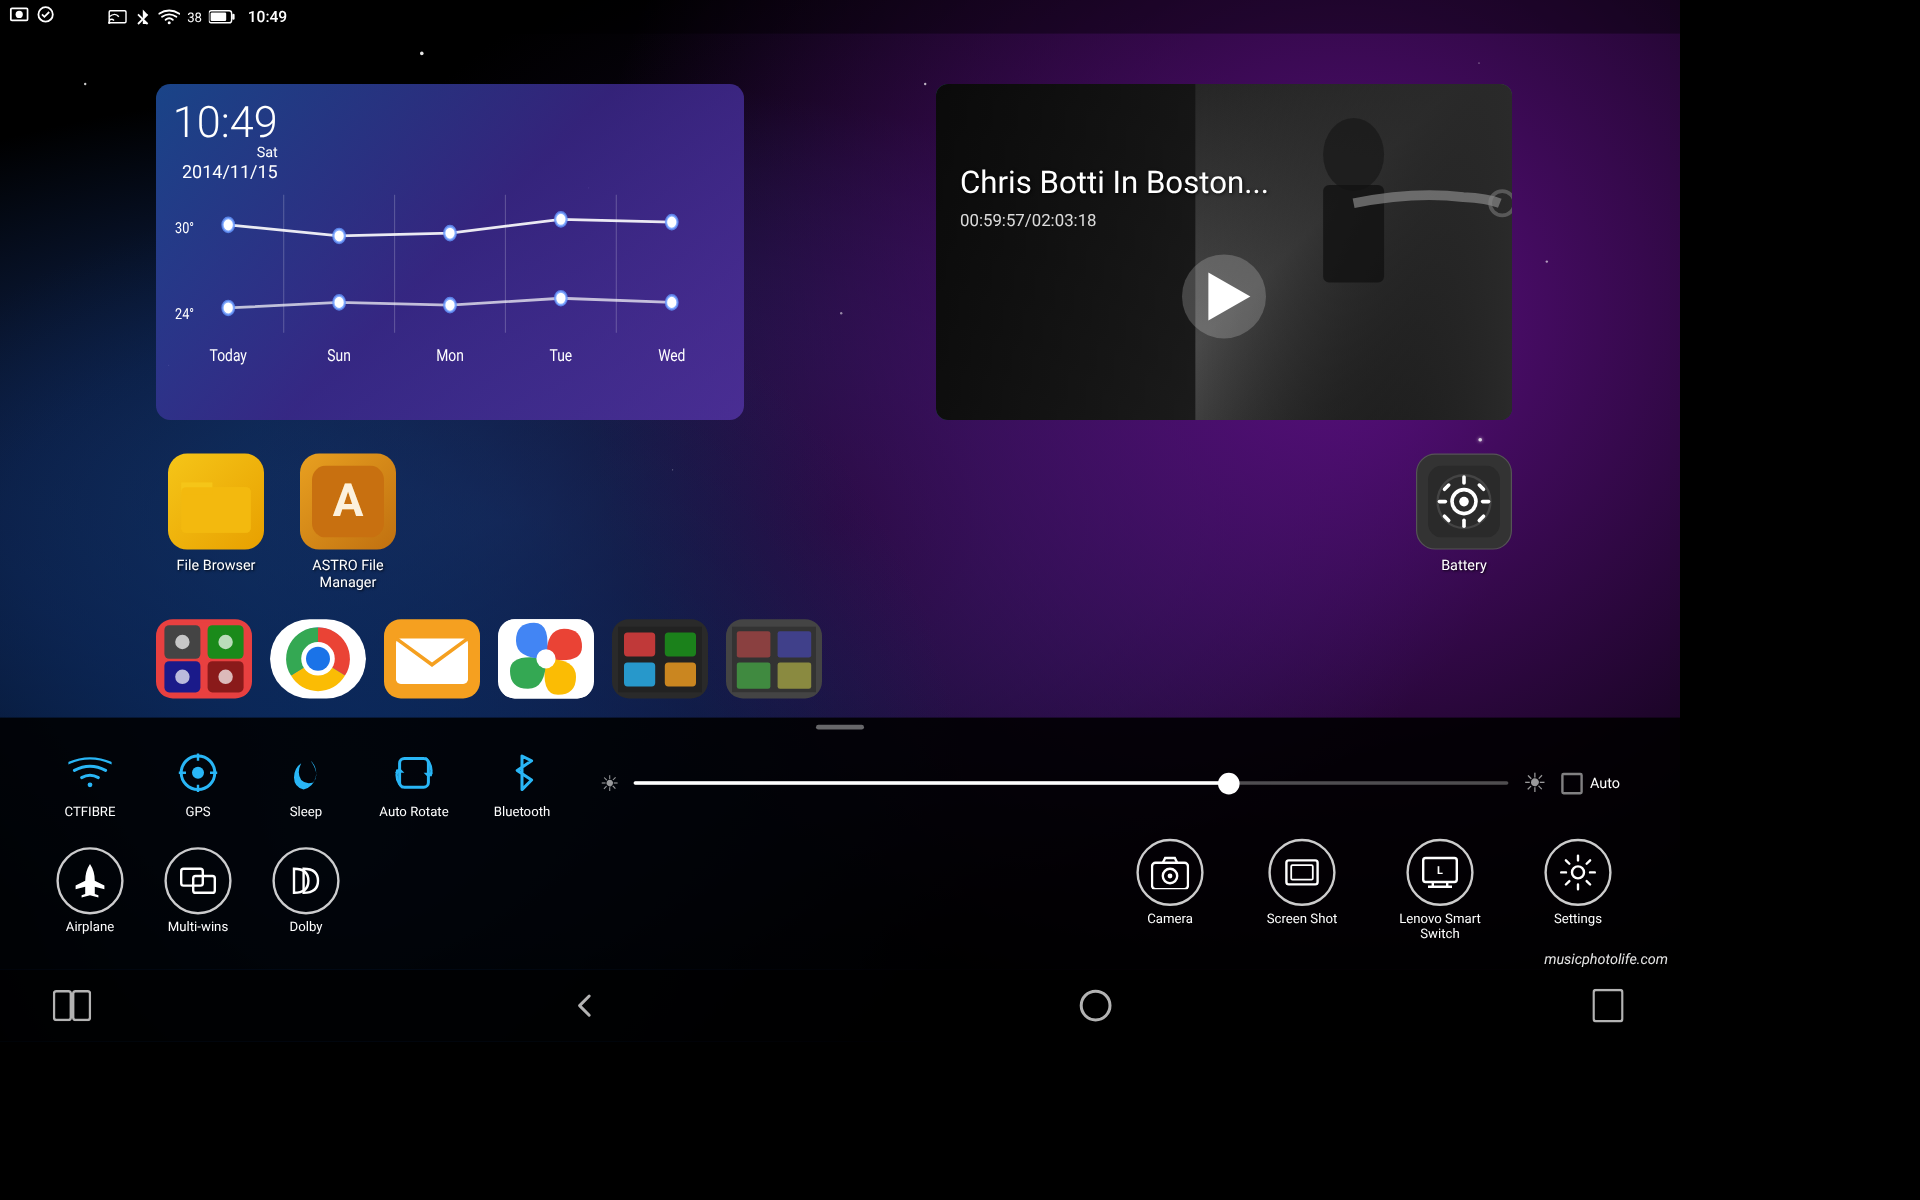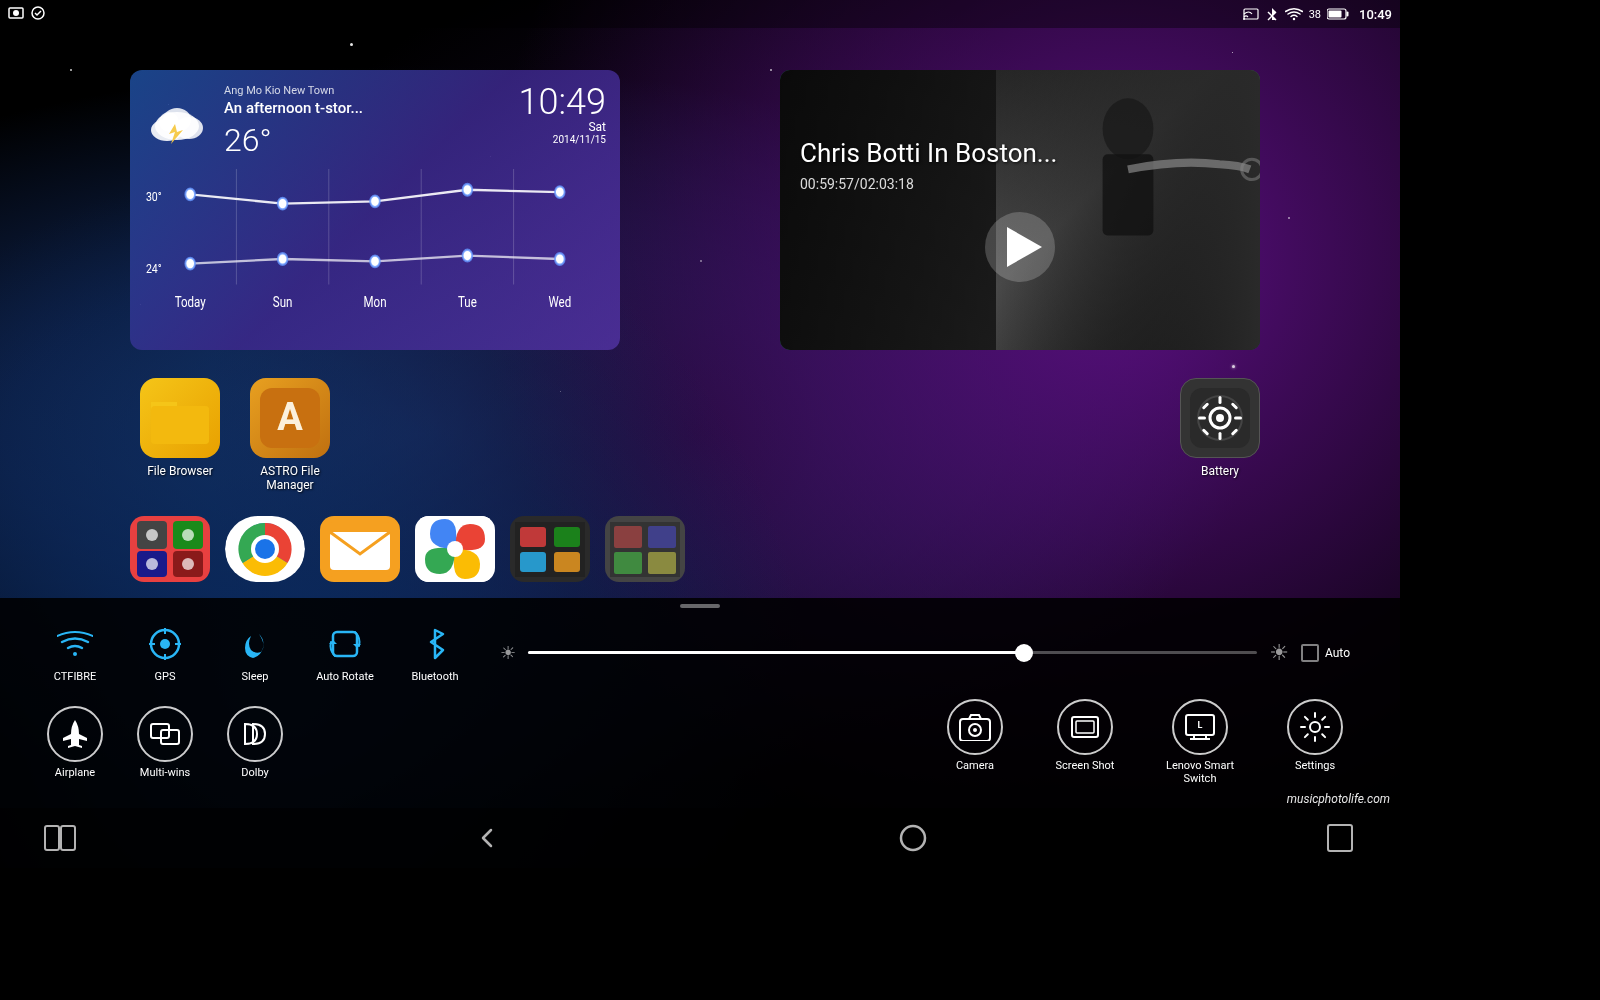--- a/index.html
+++ b/index.html
@@ -46,21 +46,20 @@
     .status-bar {
       position: absolute;
       top: 0;
       left: 0;
       right: 0;
       height: 28px;
       background: rgba(0,0,0,0.4);
       z-index: 100;
       display: flex;
       align-items: center;
-      justify-content: space-between;
       padding: 0 8px;
       gap: 44px;
     }
     .status-left {
       display: flex;
       align-items: center;
       gap: 6px;
     }
     .status-right {
       display: flex;
@@ -126,21 +125,21 @@
     .weather-time {
       font-size: 36px;
       font-weight: 300;
       line-height: 1;
     }
     .weather-day {
       font-size: 12px;
       text-align: right;
     }
     .weather-date {
-      font-size: 10px;
+      font-size: 15px;
     }
 
     
     .weather-chart {
       margin-top: 10px;
       position: relative;
       height: 150px;
       text-align: center;
     }
     .chart-svg {
@@ -508,39 +507,20 @@
     </svg>
 
     <span style="font-size:13px;color:white;font-weight:500;margin-left:4px">10:49</span>
   </div>
 </div>
 
 <div class="main-area">
 
   <div class="weather-widget">
     <div style="display:flex;align-items:flex-start;justify-content:space-between;">
-      <div style="display:flex;align-items:center;gap:10px;">
-
-        <div class="weather-icon-area">
-          <svg width="65" height="55" viewBox="0 0 65 55">
-            <ellipse cx="30" cy="32" rx="22" ry="14" fill="white" opacity="0.9"></ellipse>
-            <ellipse cx="20" cy="36" rx="16" ry="11" fill="white" opacity="0.9"></ellipse>
-            <ellipse cx="42" cy="34" rx="14" ry="11" fill="white" opacity="0.85"></ellipse>
-            <ellipse cx="30" cy="26" rx="14" ry="12" fill="white" opacity="0.85"></ellipse>
-            <ellipse cx="22" cy="28" rx="10" ry="10" fill="white" opacity="0.8"></ellipse>
-
-            <path d="M28 30 L22 40 L28 38 L24 50 L36 36 L30 38 Z" fill="#f5c842" opacity="0.95"></path>
-          </svg>
-        </div>
-        <div>
-          <div class="weather-location">Ang Mo Kio New Town</div>
-          <div class="weather-desc">An afternoon t-stor...</div>
-          <div class="weather-temp">26°</div>
-        </div>
-      </div>
       <div class="weather-time-block">
         <div class="weather-time">10:49</div>
         <div class="weather-day">Sat</div>
         <div class="weather-date">2014/11/15</div>
       </div>
     </div>
 
     <div class="weather-chart">
       <svg class="chart-svg" viewBox="0 0 480 130" preserveAspectRatio="none">
 

